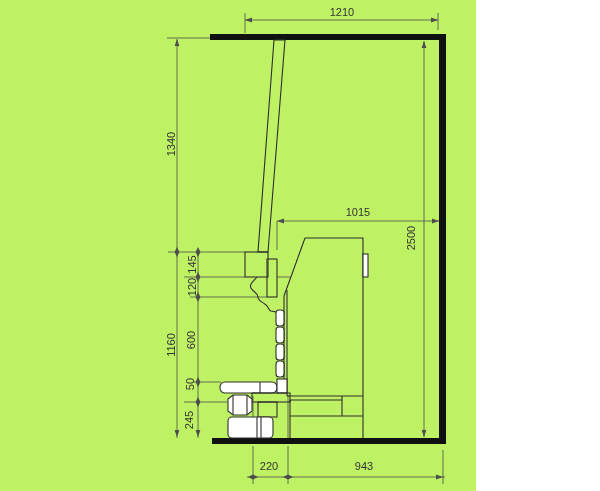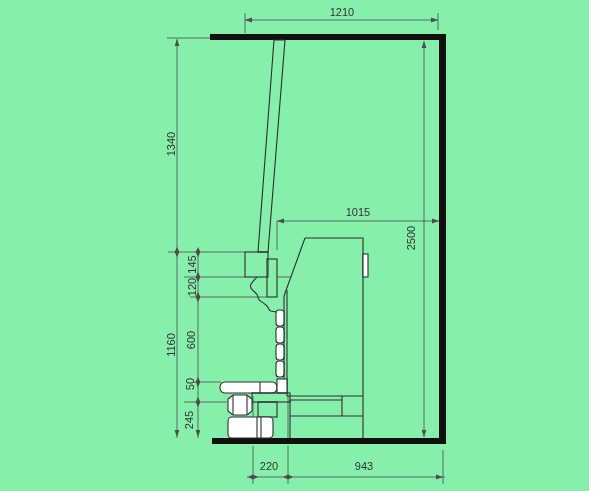--- a/index.html
+++ b/index.html
@@ -3,23 +3,23 @@
 <meta charset="utf-8">
 <style>
   html, body {
     margin: 0;
     padding: 0;
     background: #ffffff;
     font-family: "Liberation Sans", sans-serif;
   }
   .stage {
     position: relative;
-    width: 589px;
+    width: 476px;
     height: 491px;
-    background: #86efac;
+    background: #bef264;
     overflow: hidden;
   }
   svg { display: block; }
   .outline   { stroke: #2e2e2e; stroke-width: 1.1; fill: none; }
   .outline-f { stroke: #2e2e2e; stroke-width: 1.1; fill: #ffffff; }
   .dimline   { stroke: #4d4d4d; stroke-width: 0.8; fill: none; }
   .arrow     { fill: #4d4d4d; stroke: none; }
   .dimtext   {
     font-family: "Liberation Sans", sans-serif;
     font-size: 11px;

